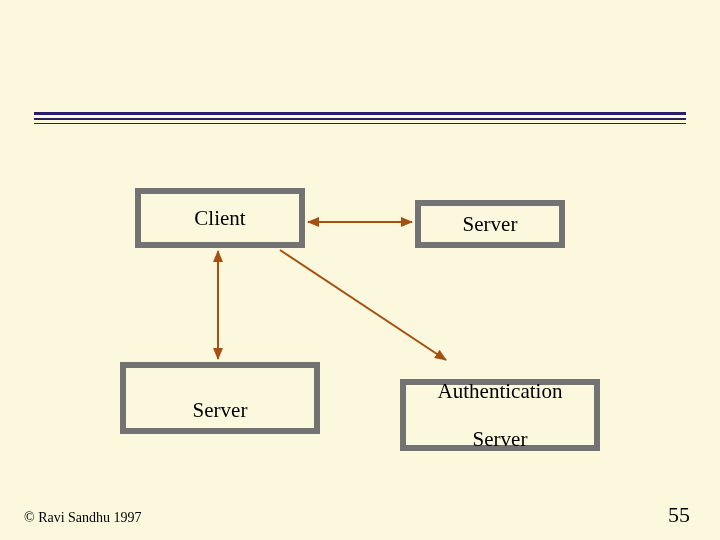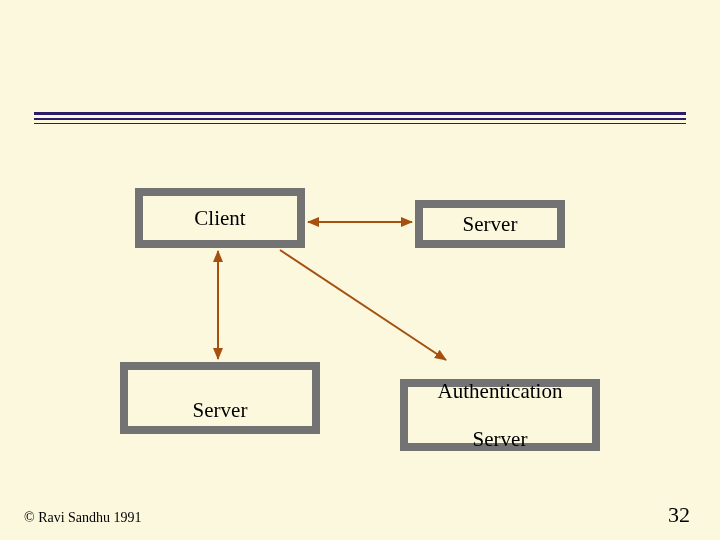--- a/index.html
+++ b/index.html
@@ -35,21 +35,21 @@
   .d1 { height: 3px; }
   .d2 { height: 2px; margin-top: 3px; }
   .d3 { height: 1px; margin-top: 3px; }
 
   .canvas {
     position: absolute;
     left: 0; top: 0; width: 720px; height: 540px;
   }
   .box {
     position: absolute;
-    border: 8px solid #737373;
+    border: 6px solid #737373;
     background: transparent;
     display: flex;
     align-items: center;
     justify-content: center;
     text-align: center;
     font-size: 21px;
     line-height: 1.15;
     padding: 2px 4px;
     box-sizing: border-box;
   }
@@ -129,14 +129,14 @@
 
     <line x1="308" y1="222" x2="412" y2="222" stroke="#a6500f" stroke-width="2" marker-start="url(#atail)" marker-end="url(#ahead)"></line>
 
     <line x1="218" y1="251" x2="218" y2="359" stroke="#a6500f" stroke-width="2" marker-start="url(#atail)" marker-end="url(#ahead)"></line>
 
     <line x1="280" y1="250" x2="446" y2="360" stroke="#a6500f" stroke-width="2" marker-end="url(#ahead)"></line>
   </svg>
 
 </div>
 
-<div class="footer-left">© Ravi Sandhu 1991</div>
-<div class="footer-right">32</div>
+<div class="footer-left">© Ravi Sandhu 1997</div>
+<div class="footer-right">55</div>
 
 </body></html>

